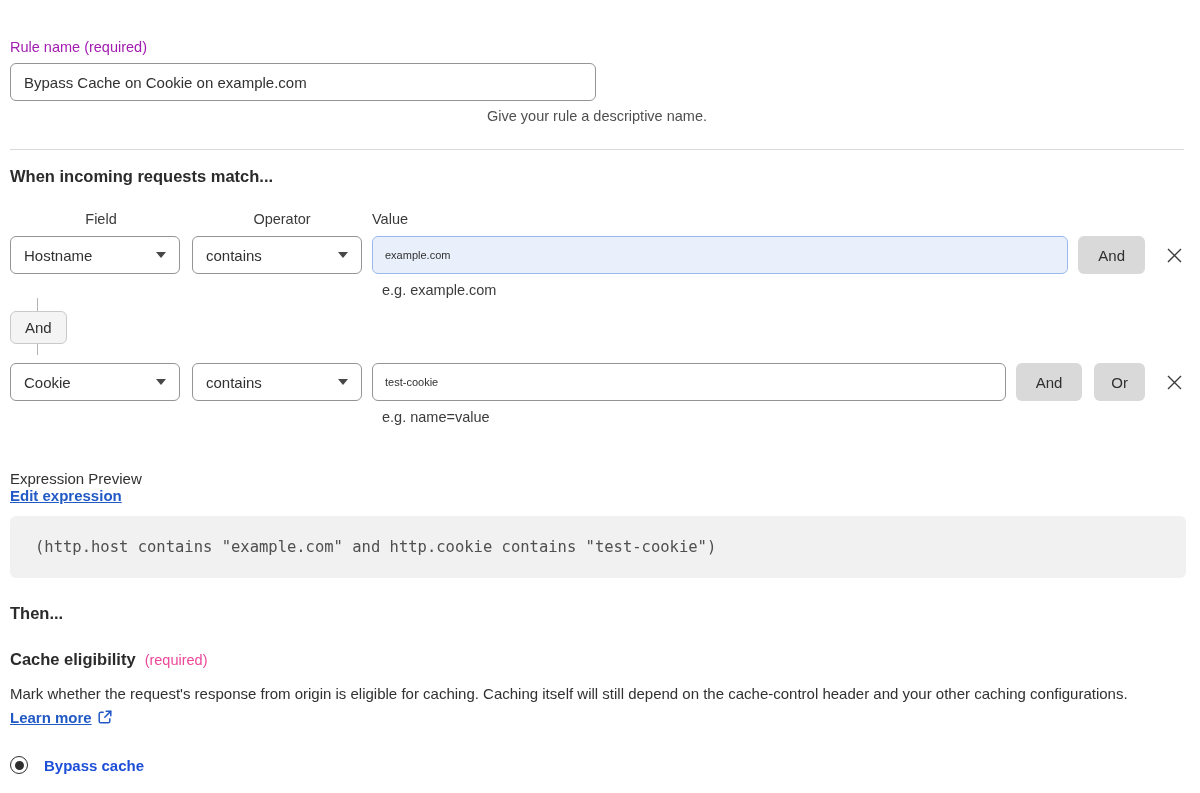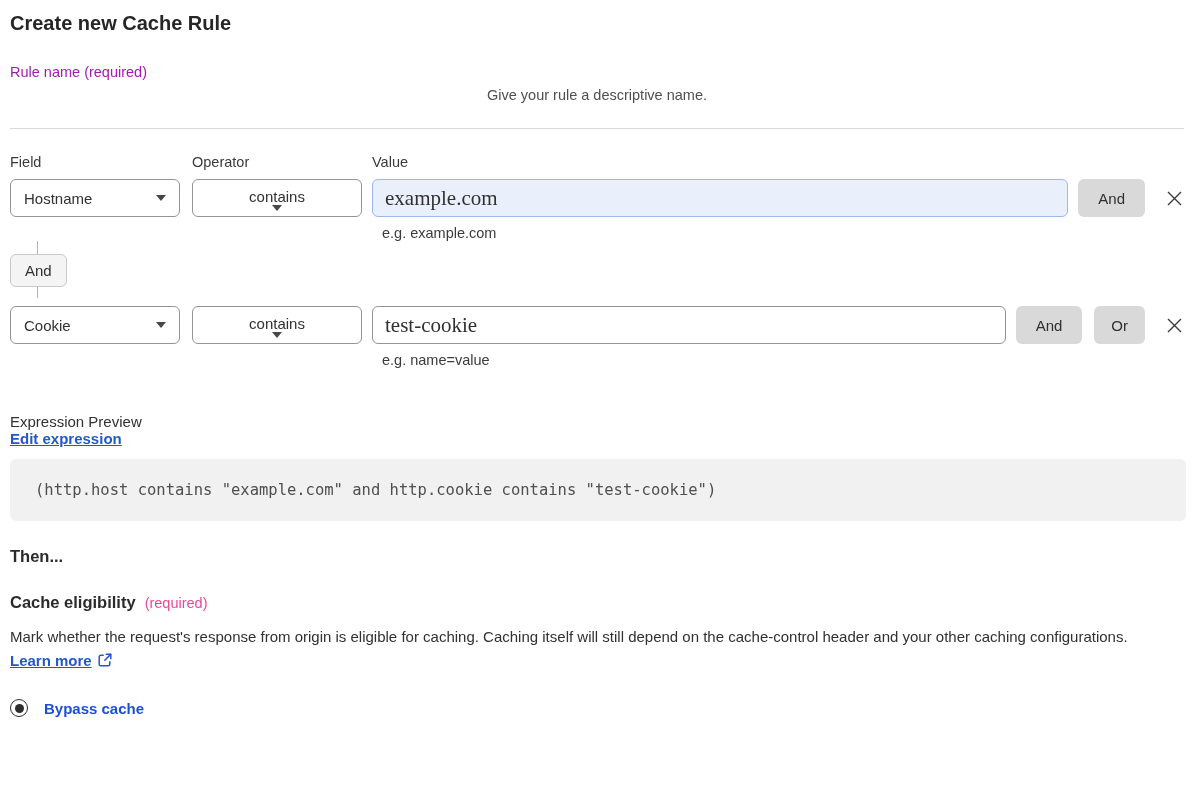--- a/index.html
+++ b/index.html
@@ -24,43 +24,43 @@
     font-family: "Liberation Sans", sans-serif;
     background: #fff; outline: none; display: block;
   }
   .help-text { font-size: 14.5px; color: #4f4f4f; margin-top: 7px; text-align: center; }
 
   .divider { border: none; border-top: 1px solid #d9d9d9; margin-top: 25px; }
 
   .section-heading { font-size: 16.5px; font-weight: 700; color: #2b2b2b; margin-top: 17px; }
 
   
-  .col-labels { display: flex; margin-top: 25px; font-size: 14.5px; color: #3a3a3a; }
+  .col-labels { display: flex; margin-top: 25px; font-size: 14.5px; color: #3a3a3a; text-align: center; }
   .col-labels .c1 { width: 182px; }
   .col-labels .c2 { width: 180px; }
 
   .match-row { display: flex; align-items: flex-start; margin-top: 9px; }
   .select {
     width: 170px; height: 38px; border: 1px solid #949494; border-radius: 6px;
     display: flex; align-items: center; justify-content: space-between;
-    padding: 8px 13px; font-size: 15px; color: #313131; background: #fff; cursor: pointer;
+    padding: 16px 13px; font-size: 15px; color: #313131; background: #fff; cursor: pointer;
     flex: none;
   }
   .select.field-sel { margin-right: 12px; }
-  .select.op-sel { margin-right: 10px; flex-direction: column; }
+  .select.op-sel { margin-right: 10px; }
   .caret {
     width: 0; height: 0;
     border-left: 5px solid transparent; border-right: 5px solid transparent;
     border-top: 6px solid #474747;
   }
   .value-col { flex: 1 1 auto; }
   .value-input {
     width: 100%; height: 38px; border: 1px solid #949494; border-radius: 6px;
-    padding: 0 12px; font-size: 21px; color: #313131;
-    font-family: Liberation Serif, serif; background: #fff; outline: none; display: block;
+    padding: 0 12px; font-size: 11px; color: #313131;
+    font-family: Liberation Sans, sans-serif; background: #fff; outline: none; display: block;
   }
   .value-input.highlighted { background: #e9f0fc; border-color: #9ab8ea; }
   .hint { font-size: 14.5px; color: #3c3c3c; margin: 8px 0 0 10px; }
 
   .chip-btn {
     height: 38px; border: none; border-radius: 6px; background: #d9d9d9;
     color: #2f2f2f; font-size: 15px; font-family: "Liberation Sans", sans-serif;
     padding: 0 20px; margin-left: 10px; cursor: pointer; flex: none;
   }
   .chip-btn.or { padding: 0 17px; margin-left: 12px; }
@@ -112,27 +112,28 @@
   }
   .radio-label { font-size: 15px; color: #1d4ed8; }
   .radio-row.selected .radio-label { font-weight: 700; }
 </style>
 </head>
 <body>
 
 <div class="page">
   <div class="content">
 
-    <h1 class="page-title">Create new Cache Rule</h1>
 
     <label class="field-label">Rule name (required)</label>
+    <input class="rule-name-input" type="text" value="Bypass Cache on Cookie on example.com" style="">
     <div class="help-text">Give your rule a descriptive name.</div>
 
     <hr class="divider">
 
+    <h2 class="section-heading">When incoming requests match...</h2>
 
     <div class="col-labels">
       <span class="c1">Field</span>
       <span class="c2">Operator</span>
       <span class="c3">Value</span>
     </div>
 
     <div class="match-row">
       <div class="select field-sel">
         <span>Hostname</span>

